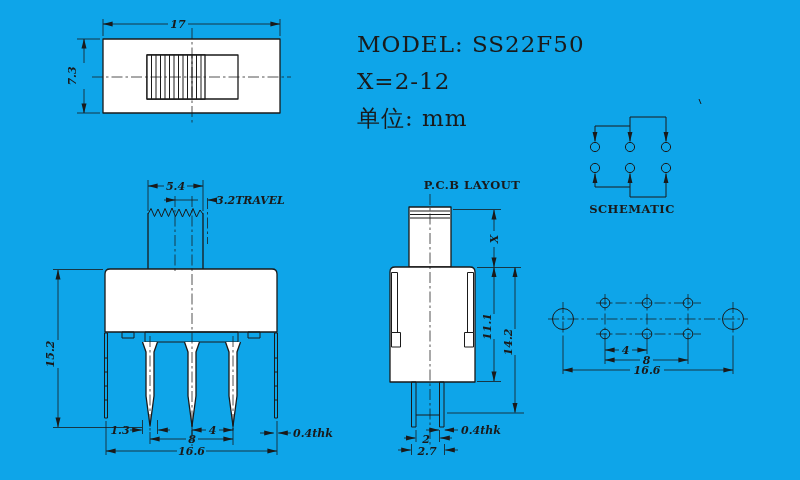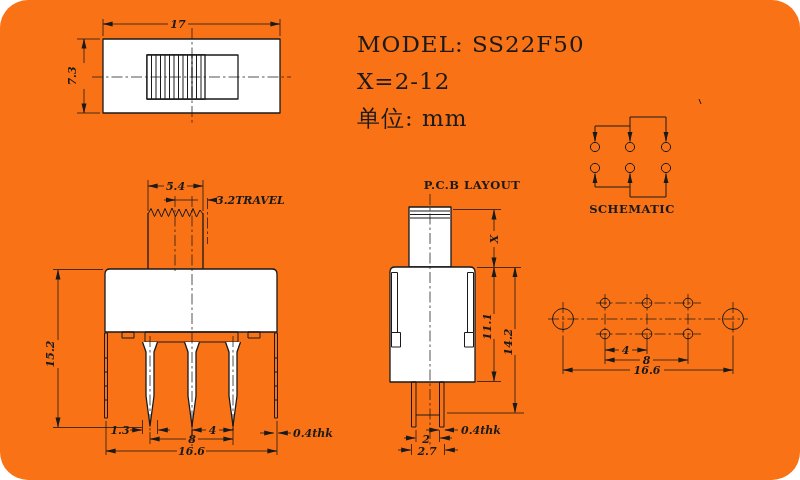--- a/index.html
+++ b/index.html
@@ -1,17 +1,17 @@
 <!DOCTYPE html>
 <html><head>
 <meta charset="utf-8">
 <style>
   html,body{margin:0;padding:0;background:#fff;}
-  #stage{position:relative;width:800px;height:480px;background:#f97316;overflow:hidden;
-         font-family:"DejaVu Serif", "Liberation Serif", serif;border-radius:28px;}
+  #stage{position:relative;width:800px;height:480px;background:#0ea5e9;overflow:hidden;
+         font-family:"DejaVu Serif", "Liberation Serif", serif;}
   svg{position:absolute;left:0;top:0;}
   
   .o1{fill:none;stroke:#1a1a1a;stroke-width:1.3;stroke-linejoin:round;stroke-linecap:square;}
   .o2{fill:#ffffff;stroke:#1a1a1a;stroke-width:1.3;stroke-linejoin:round;}
   .tn{fill:none;stroke:#1a1a1a;stroke-width:1;stroke-linejoin:round;}
   .cl{fill:none;stroke:#1a1a1a;stroke-width:.75;stroke-dasharray:11 3 2.5 3;}
   .dm{fill:none;stroke:#1a1a1a;stroke-width:.8;}
   .xt{fill:none;stroke:#1a1a1a;stroke-width:.8;}
   
   text{fill:#1a1a1a;}

